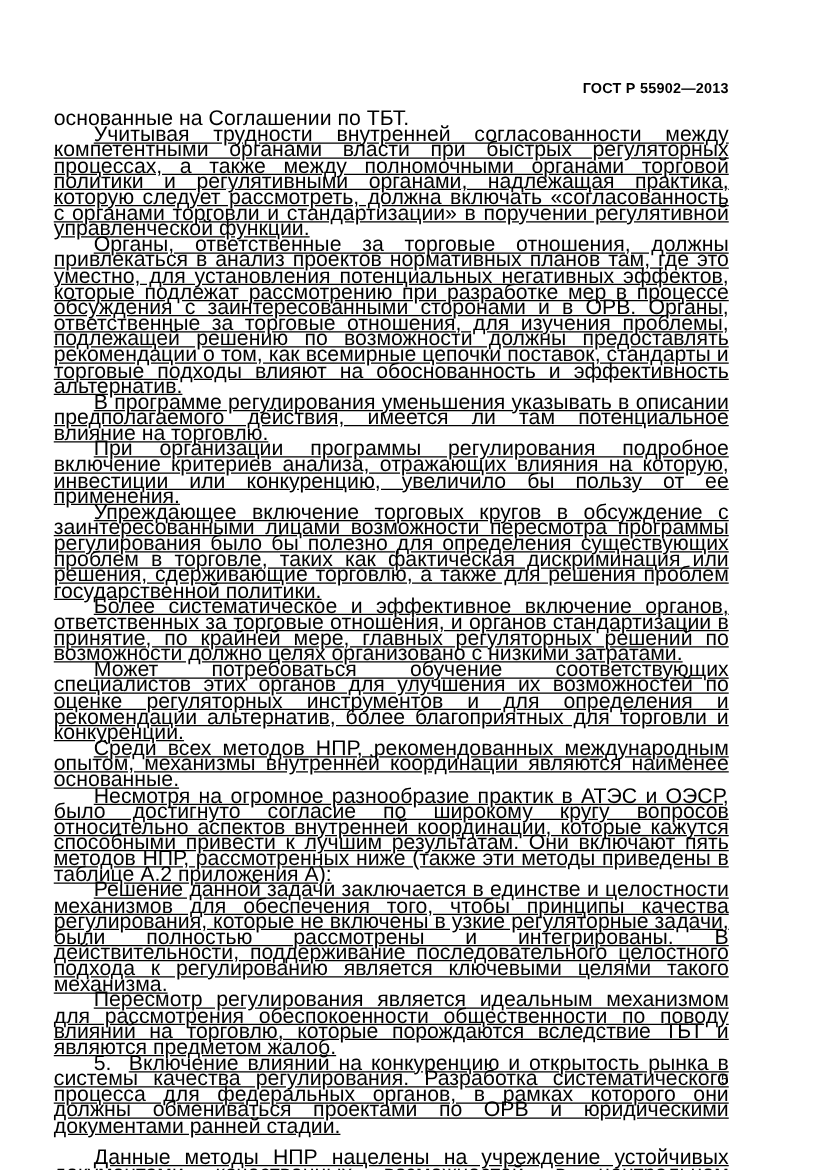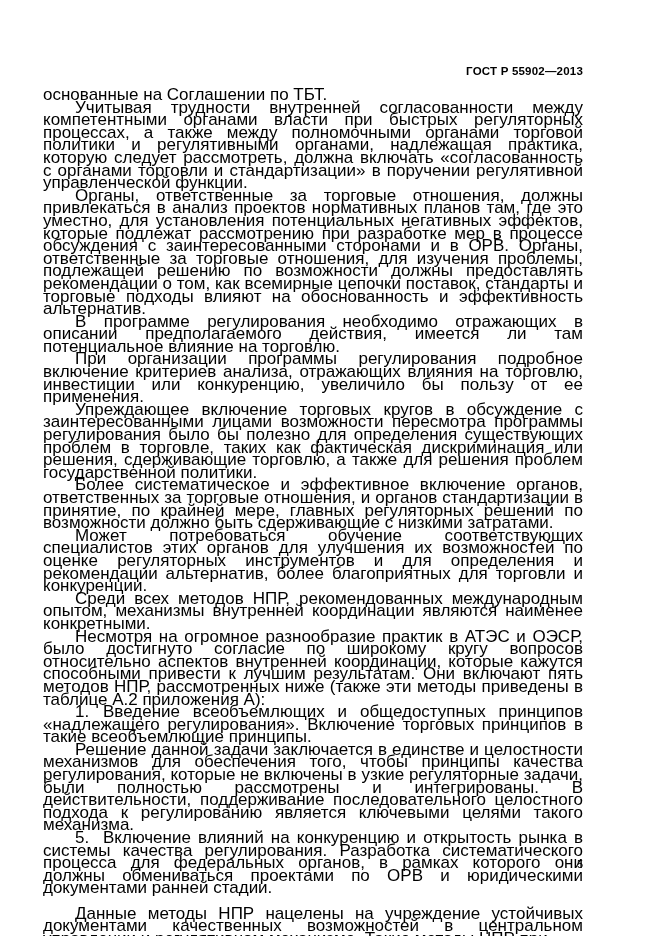--- a/index.html
+++ b/index.html
@@ -34,20 +34,21 @@
     font-size: 17px;
     line-height: 12.6px;
     text-align: justify;
   }
   .para {
     margin: 0;
     padding: 0;
   }
   .para.indent {
     text-indent: 32px;
+    text-decoration: underline;
   }
   .para.gap-before {
     margin-top: 12.6px;
   }
   .num {
     display: inline-block;
     width: 28px;
     text-indent: 0;
   }
   .page-number {
@@ -65,27 +66,27 @@
 
 <div class="page">
   <div class="doc-header">
     <span>ГОСТ Р 55902—2013</span>
   </div>
 
   <div class="doc-body">
       <div class="para">основанные на Соглашении по ТБТ.</div>
       <div class="para indent">Учитывая трудности внутренней согласованности между компетентными органами власти при быстрых регуляторных процессах, а также между полномочными органами торговой политики и регулятивными органами, надлежащая практика, которую следует рассмотреть, должна включать «согласованность с органами торговли и стандартизации» в поручении регулятивной управленческой функции.</div>
       <div class="para indent">Органы, ответственные за торговые отношения, должны привлекаться в анализ проектов нормативных планов там, где это уместно, для установления потенциальных негативных эффектов, которые подлежат рассмотрению при разработке мер в процессе обсуждения с заинтересованными сторонами и в ОРВ. Органы, ответственные за торговые отношения, для изучения проблемы, подлежащей решению по возможности должны предоставлять рекомендации о том, как всемирные цепочки поставок, стандарты и торговые подходы влияют на обоснованность и эффективность альтернатив.</div>
-      <div class="para indent">В программе регулирования необходимо отражающих в описании предполагаемого действия, имеется ли там потенциальное влияние на торговлю.</div>
-      <div class="para indent">При организации программы регулирования подробное включение критериев анализа, отражающих влияния на торговлю, инвестиции или конкуренцию, увеличило бы пользу от ее применения.</div>
+      <div class="para indent">В программе регулирования уменьшения указывать в описании предполагаемого действия, имеется ли там потенциальное влияние на торговлю.</div>
+      <div class="para indent">При организации программы регулирования подробное включение критериев анализа, отражающих влияния на которую, инвестиции или конкуренцию, увеличило бы пользу от ее применения.</div>
       <div class="para indent">Упреждающее включение торговых кругов в обсуждение с заинтересованными лицами возможности пересмотра программы регулирования было бы полезно для определения существующих проблем в торговле, таких как фактическая дискриминация или решения, сдерживающие торговлю, а также для решения проблем государственной политики.</div>
-      <div class="para indent">Более систематическое и эффективное включение органов, ответственных за торговые отношения, и органов стандартизации в принятие, по крайней мере, главных регуляторных решений по возможности должно быть сдерживающие с низкими затратами.</div>
+      <div class="para indent">Более систематическое и эффективное включение органов, ответственных за торговые отношения, и органов стандартизации в принятие, по крайней мере, главных регуляторных решений по возможности должно целях организовано с низкими затратами.</div>
       <div class="para indent">Может потребоваться обучение соответствующих специалистов этих органов для улучшения их возможностей по оценке регуляторных инструментов и для определения и рекомендации альтернатив, более благоприятных для торговли и конкуренции.</div>
-      <div class="para indent">Среди всех методов НПР, рекомендованных международным опытом, механизмы внутренней координации являются наименее конкретными.</div>
+      <div class="para indent">Среди всех методов НПР, рекомендованных международным опытом, механизмы внутренней координации являются наименее основанные.</div>
       <div class="para indent">Несмотря на огромное разнообразие практик в АТЭС и ОЭСР, было достигнуто согласие по широкому кругу вопросов относительно аспектов внутренней координации, которые кажутся способными привести к лучшим результатам. Они включают пять методов НПР, рассмотренных ниже (также эти методы приведены в таблице А.2 приложения А):</div>
-      <div class="para indent"><span class="num">1.</span>Введение всеобъемлющих и общедоступных принципов «надлежащего регулирования». Включение торговых принципов в такие всеобъемлющие принципы.</div>
       <div class="para indent">Решение данной задачи заключается в единстве и целостности механизмов для обеспечения того, чтобы принципы качества регулирования, которые не включены в узкие регуляторные задачи, были полностью рассмотрены и интегрированы. В действительности, поддерживание последовательного целостного подхода к регулированию является ключевыми целями такого механизма.</div>
+      <div class="para indent">Пересмотр регулирования является идеальным механизмом для рассмотрения обеспокоенности общественности по поводу влияний на торговлю, которые порождаются вследствие ТБТ и являются предметом жалоб.</div>
       <div class="para indent"><span class="num">5.</span>Включение влияний на конкуренцию и открытость рынка в системы качества регулирования. Разработка систематического процесса для федеральных органов, в рамках которого они должны обмениваться проектами по ОРВ и юридическими документами ранней стадии.</div>
       <div class="para indent gap-before">Данные методы НПР нацелены на учреждение устойчивых документами качественных возможностей в центральном управлении и регулятивном механизме. Такие методы НПР при</div>
     </div>
 
   <div class="page-number">5</div>
 </div>
 
 </body></html>

